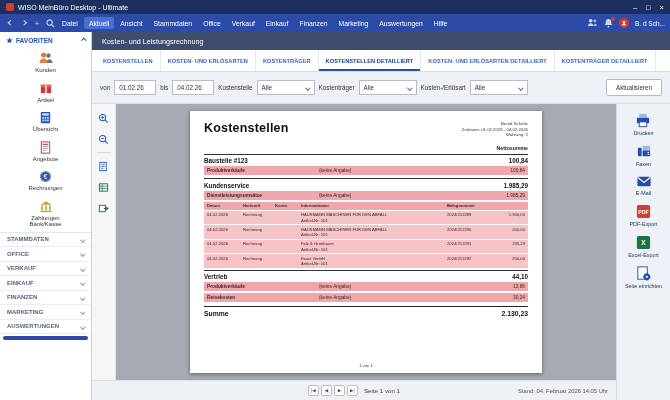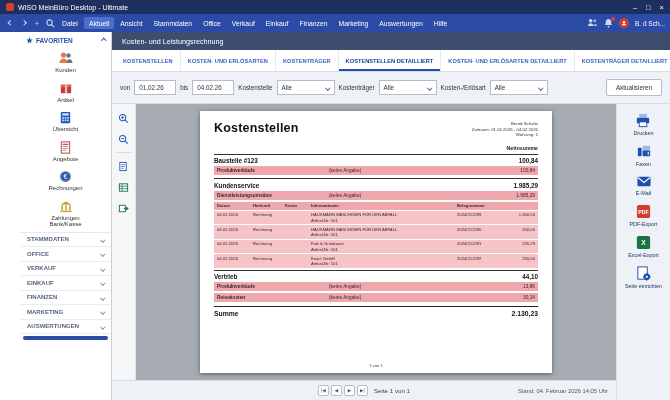--- a/index.html
+++ b/index.html
@@ -17,21 +17,21 @@
   .menubar { height:18px; background:#2b4ba6; color:#fff; display:flex; align-items:center; gap:1px; padding:0 5px; font-size:6.8px; flex:0 0 auto; }
   .nav-icon { width:12px; height:12px; display:flex; align-items:center; justify-content:center; color:#cdd8f2; }
   .menu-item { padding:2.5px 5px; border-radius:2px; white-space:nowrap; }
   .menu-item.active { background:#4b6fce; }
   .menubar-right { margin-left:auto; display:flex; align-items:center; gap:6px; }
   .bell-wrap { position:relative; }
   .bell-badge { position:absolute; top:-1px; right:-2px; width:4px; height:4px; background:#e23b30; border-radius:50%; }
   .avatar { width:10px; height:10px; background:#d23f31; border-radius:50%; display:flex; align-items:center; justify-content:center; }
   .user-name { font-size:6.5px; }
 
-  .main { flex:1; display:flex; min-height:0;margin-left:20px; }
+  .main { flex:1; display:flex; min-height:0; }
 
   
   .sidebar { width:92px; background:#fff; border-right:1px solid #ccd1d9; display:flex; flex-direction:column; flex:0 0 auto; }
   .fav-header { display:flex; align-items:center; gap:3px; padding:5px 6px 3px; color:#1f4fb0; font-weight:bold; font-size:6.5px; }
   .fav-header .chv { margin-left:auto; color:#1f4fb0; }
   .fav-item { display:flex; flex-direction:column; align-items:center; gap:1px; padding:3px 0 4px; cursor:default; }
   .fav-label { font-size:6px; color:#333; text-align:center; line-height:6.5px; max-width:62px; }
   .side-sections { border-top:1px solid #e4e7ec; }
   .side-section { height:14.5px; display:flex; align-items:center; padding:0 7px; border-bottom:1px solid #e9ecf0; color:#55647f; font-weight:bold; font-size:6px; }
   .side-section .chv { margin-left:auto; color:#8a93a3; }

